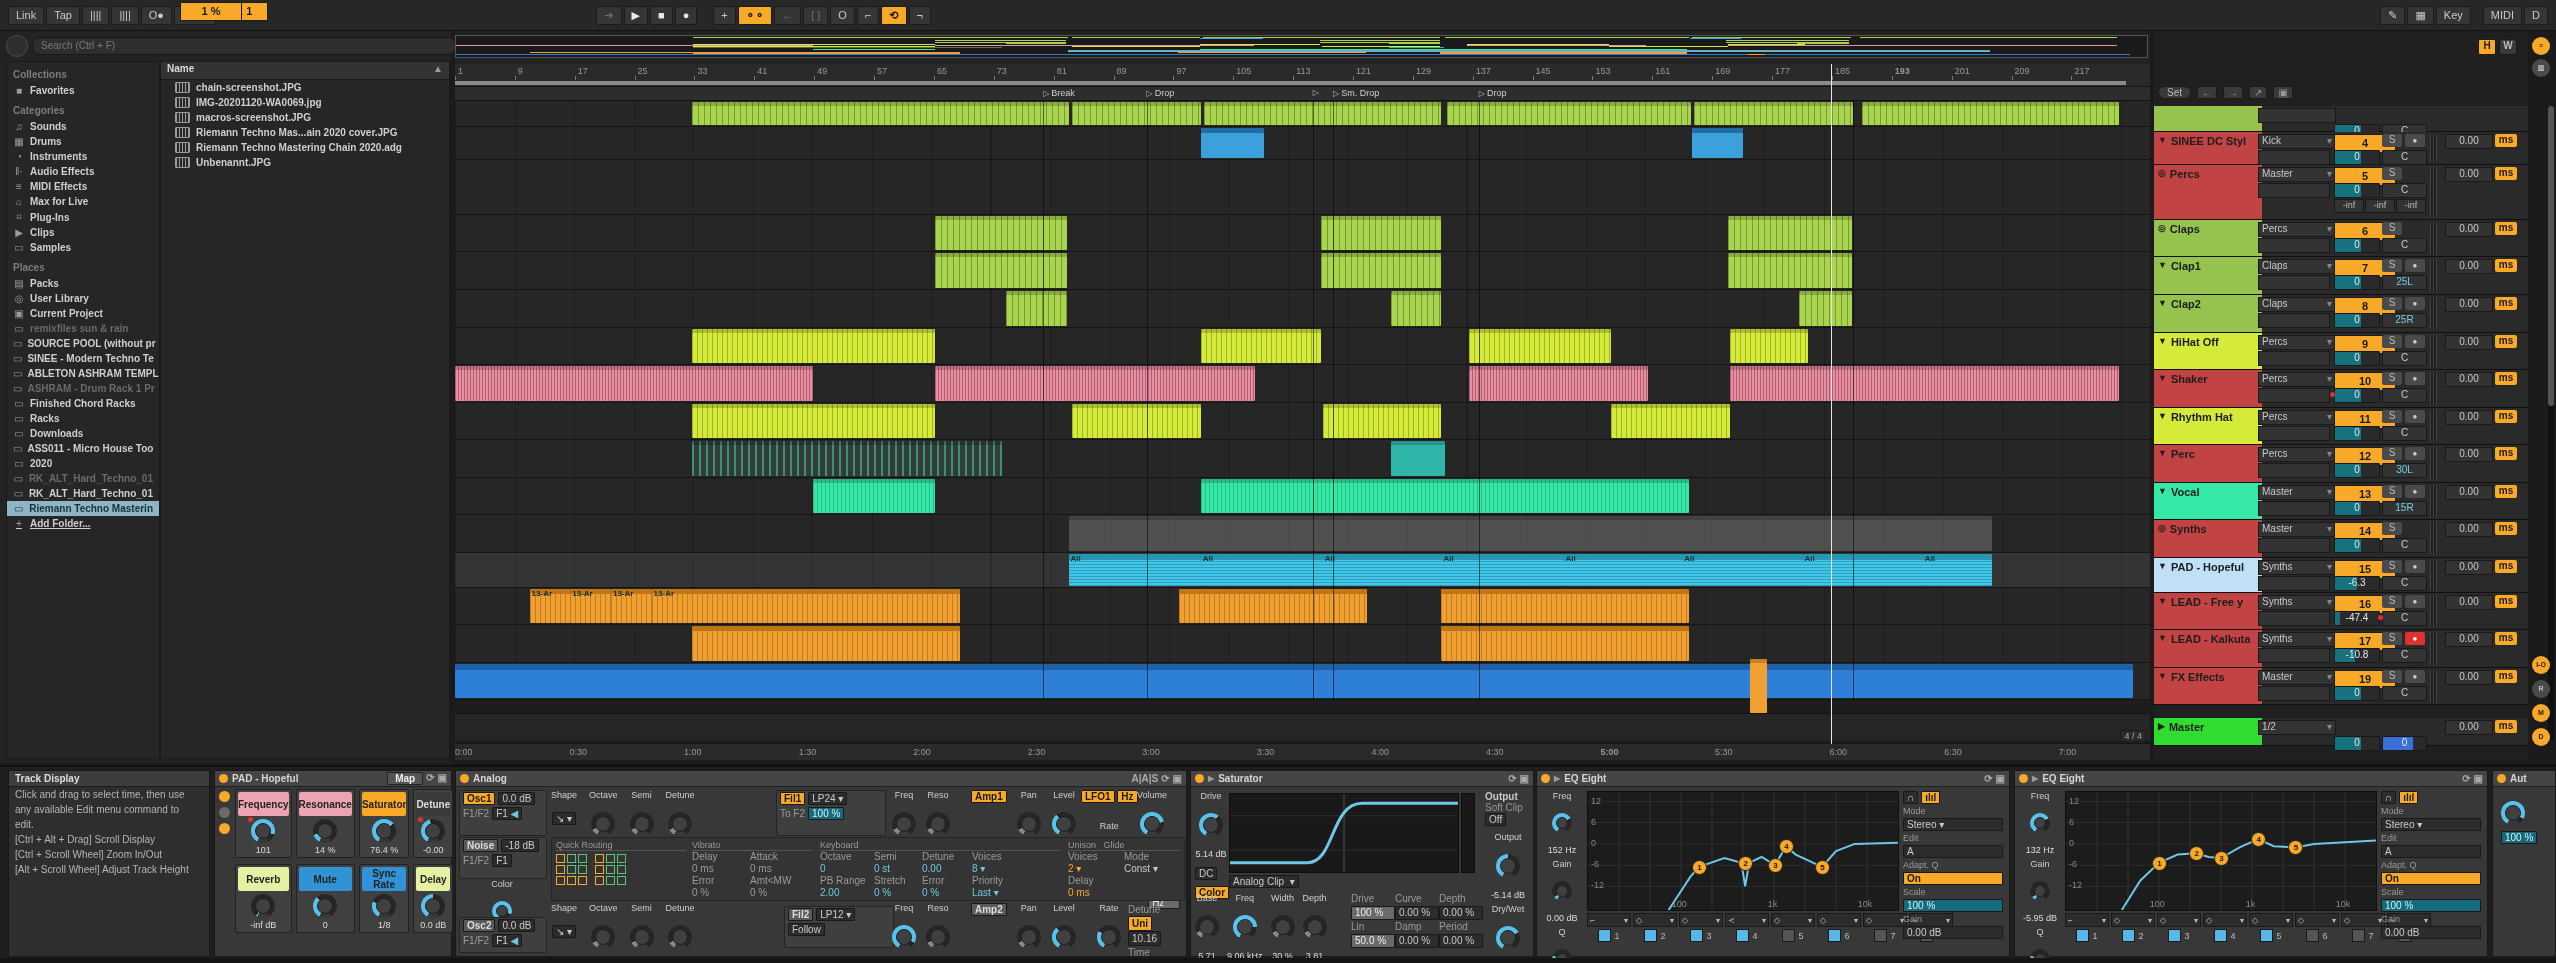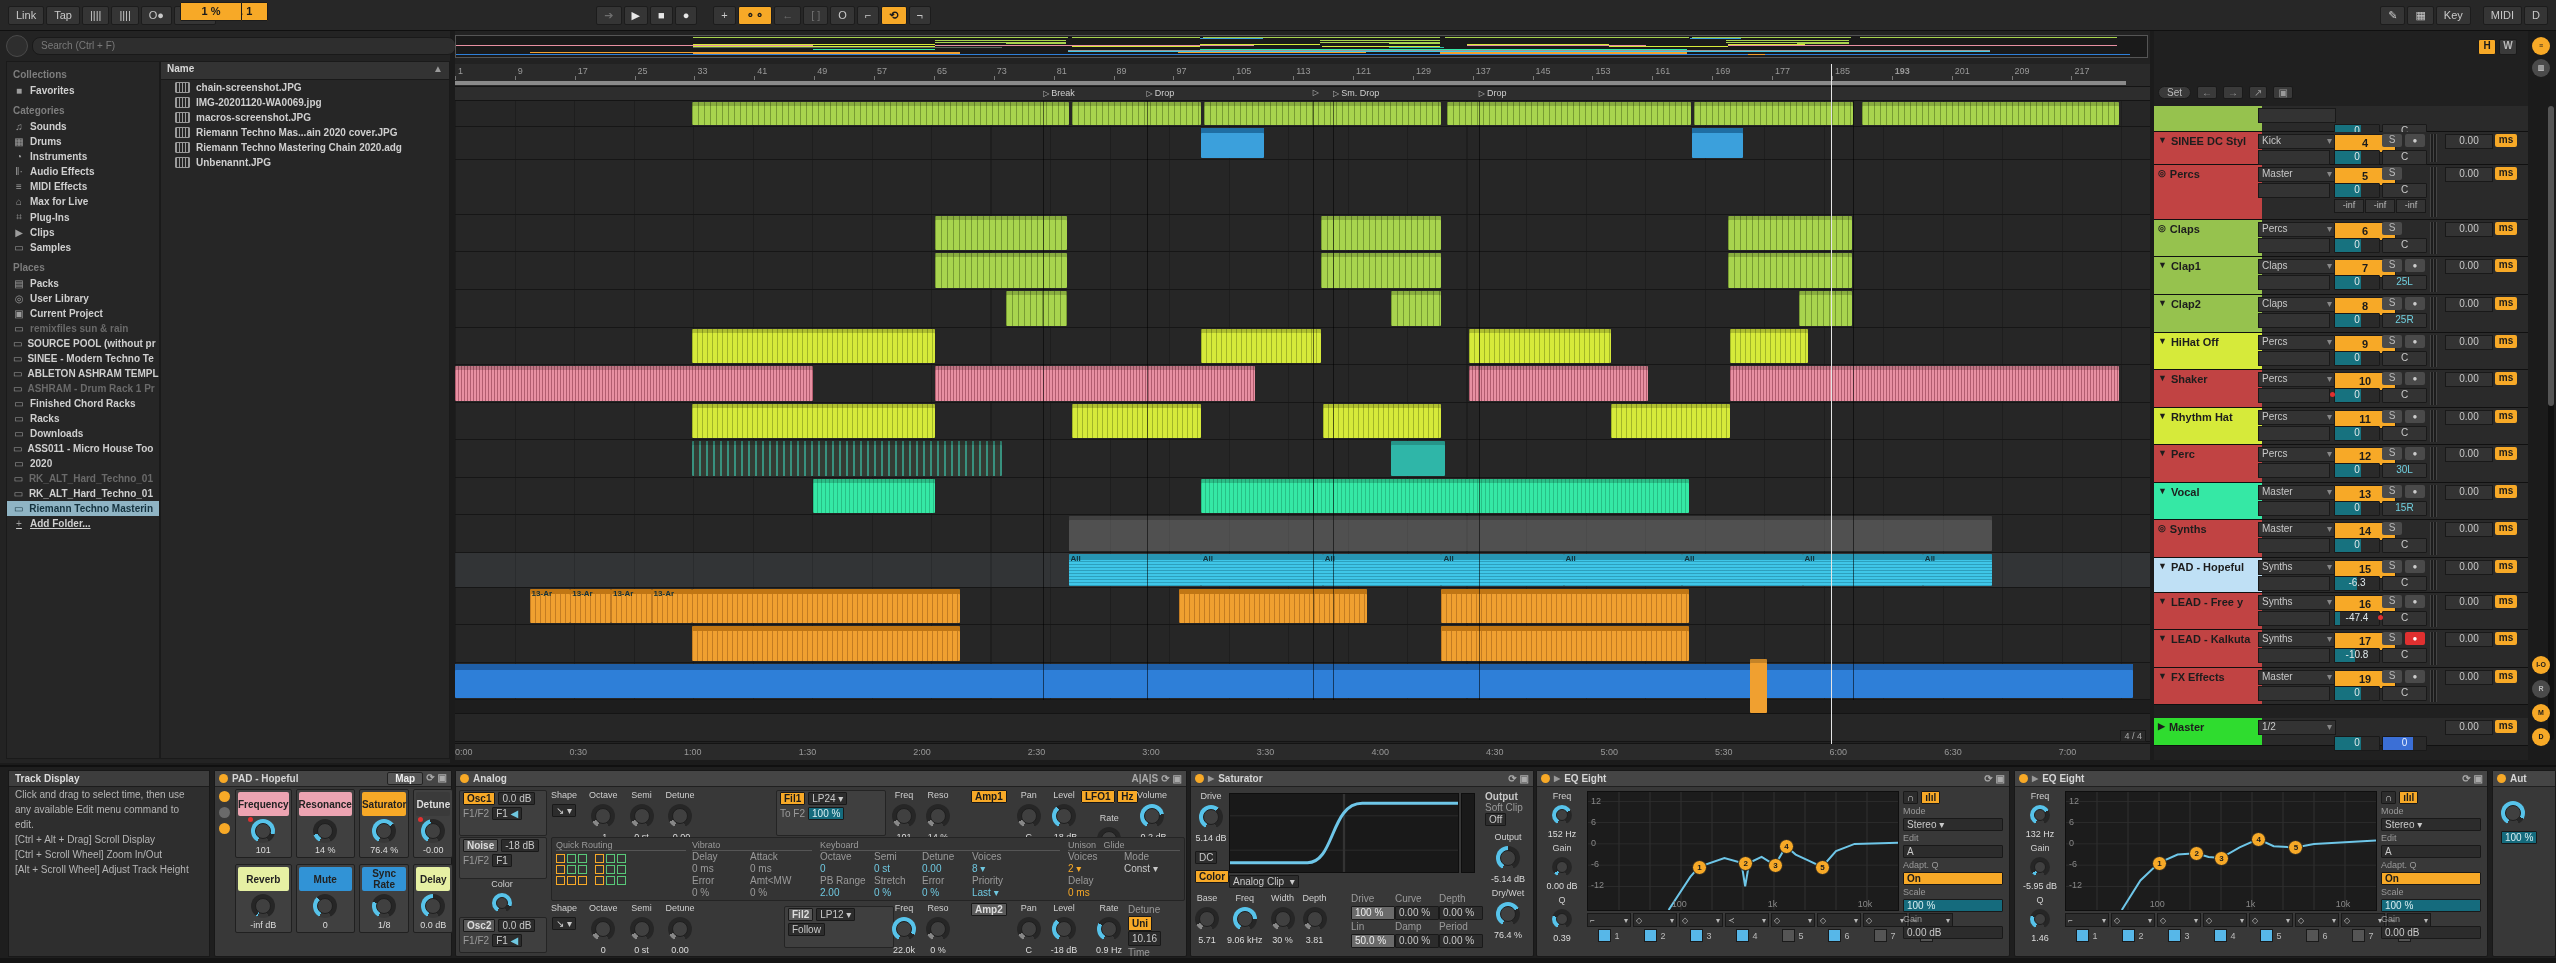--- a/index.html
+++ b/index.html
@@ -127,21 +127,21 @@
   #padstrip{position:absolute;left:2px;top:20px;width:15px;display:flex;flex-direction:column;gap:5px;align-items:center;}
   .stripdot{width:11px;height:11px;border-radius:50%;background:#f7a927;}
   .stripdot.gray{background:#6a6a6a;}
   .mapbtn{background:#555;border:1px solid #222;border-radius:2px;color:#eee;padding:0 7px;}
   
   .asec{position:absolute;background:#3f3f3f;border:1px solid #242424;border-radius:2px;}
   .arow{display:flex;align-items:center;gap:3px;padding:1px 3px;}
   .togbtn{background:#f7a927;color:#1b1b1b;font-weight:bold;padding:0 3px;border-radius:1px;border:1px solid #191919;}
   .togbtn.gray{background:#5a5a5a;color:#ddd;}
   .klabel{color:#cfcfcf;font-size:9px;text-align:center;}
-  .acol{display:flex;flex-direction:column;align-items:center;gap:4px;}
+  .acol{display:flex;flex-direction:column;align-items:center;gap:12px;}
   .secthead{color:#9a9a9a;border-bottom:1px solid #555;font-size:9px;}
   .qrsq{width:7px;height:7px;border:1px solid #f7a927;display:inline-block;margin-right:2px;}
   .qrsq.g{border-color:#58c878;}
   
   #satdisp{position:absolute;left:38px;top:22px;width:228px;height:78px;background:#191919;border:1px solid #0e0e0e;}
   #satmeter{position:absolute;left:270px;top:22px;width:12px;height:78px;background:#191919;border:1px solid #0e0e0e;}
   
   .eqgraph{position:absolute;background:#1c1c1c;border:1px solid #0f0f0f;}
   .eqtickY{position:absolute;left:3px;color:#888;font-size:9px;}
   .eqtickX{position:absolute;bottom:1px;color:#888;font-size:9px;}
@@ -609,21 +609,21 @@
         <span class="timelbl" style="left: 0%;">0:00</span>
         <span class="timelbl" style="left: 6.758%;">0:30</span>
         <span class="timelbl" style="left: 13.516%;">1:00</span>
         <span class="timelbl" style="left: 20.274%;">1:30</span>
         <span class="timelbl" style="left: 27.032%;">2:00</span>
         <span class="timelbl" style="left: 33.79%;">2:30</span>
         <span class="timelbl" style="left: 40.548%;">3:00</span>
         <span class="timelbl" style="left: 47.306%;">3:30</span>
         <span class="timelbl" style="left: 54.064%;">4:00</span>
         <span class="timelbl" style="left: 60.822%;">4:30</span>
-        <span class="timelbl" style="left: 67.58%;">5:00</span>
+        <span class="timelbl" style="left: 67.58%; font-weight: bold;">5:00</span>
         <span class="timelbl" style="left: 74.338%;">5:30</span>
         <span class="timelbl" style="left: 81.096%;">6:00</span>
         <span class="timelbl" style="left: 87.854%;">6:30</span>
         <span class="timelbl" style="left: 94.612%;">7:00</span>
       </div>
   </div>
 
   <div id="panel">
     <div id="hw">
       <span class="hwbtn on">H</span>

